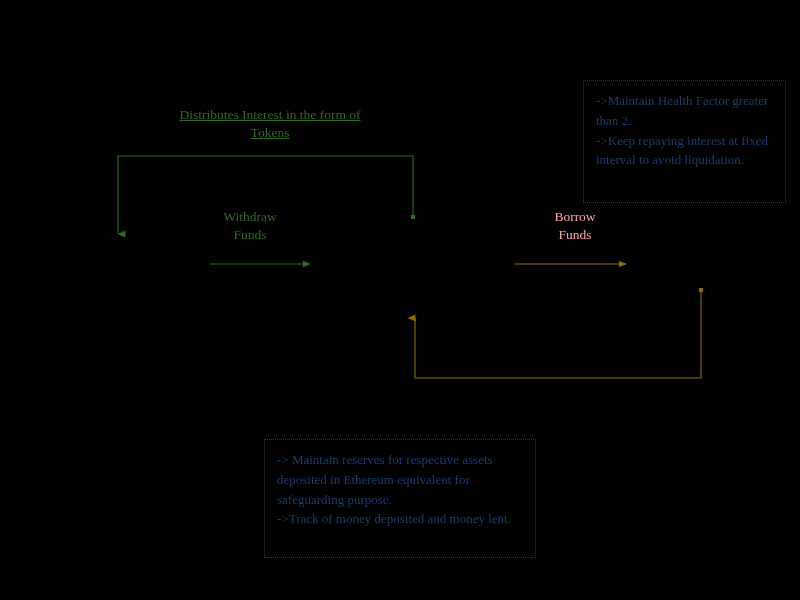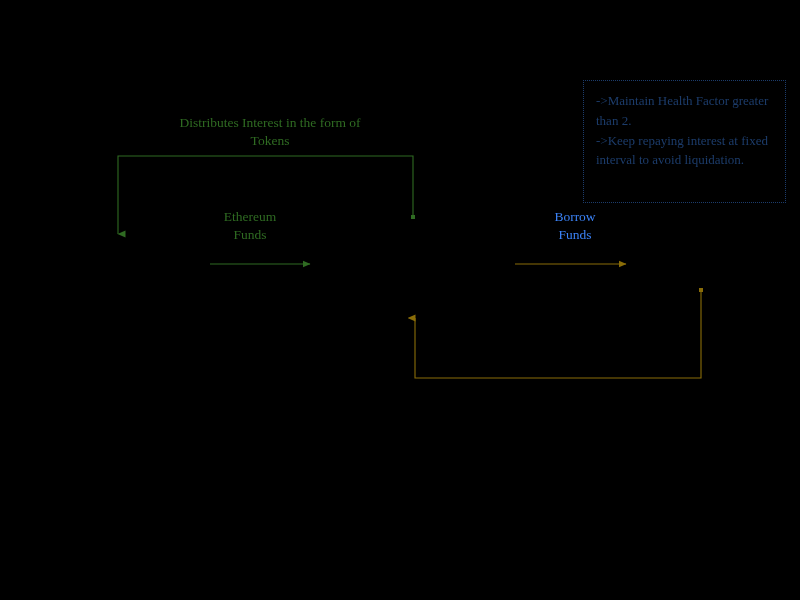--- a/index.html
+++ b/index.html
@@ -25,21 +25,21 @@
     pointer-events: none;
   }
   .flow-label {
     position: absolute;
     text-align: center;
     line-height: 1.35;
     white-space: pre-line;
     font-size: 13.5px;
   }
   .flow-label.green { color: #2f6b22; }
-  .flow-label.gold  { color: #3b82f6; }
+  .flow-label.gold  { color: #fca5a5; }
 
   .note-box {
     position: absolute;
     box-sizing: border-box;
     border: 1px dotted #1c3c6b;
     color: #1c3c6b;
     font-size: 13px;
     line-height: 1.52;
     padding: 10px 10px 8px 12px;
     white-space: pre-line;
@@ -71,28 +71,30 @@
     <rect x="411" y="215" width="4" height="4" fill="#2f6b22"></rect>
 
     <line x1="210" y1="264" x2="310" y2="264" stroke="#2f6b22" stroke-width="1.1" marker-end="url(#arrow-green-right)"></line>
 
     <line x1="515" y1="264" x2="626" y2="264" stroke="#8a6d08" stroke-width="1.1" marker-end="url(#arrow-gold-right)"></line>
 
     <path d="M701,291 L701,378 L415,378 L415,318" fill="none" stroke="#8a6d08" stroke-width="1.1" marker-end="url(#arrow-gold-up)"></path>
     <rect x="699" y="288" width="4" height="4" fill="#8a6d08"></rect>
   </svg>
 
-  <div class="flow-label green" style="left:150px; top:114px; width:240px;">Distributes Interest in the form of
+  <div class="flow-label green" style="left:150px; top:106px; width:240px;text-decoration:underline;">Distributes Interest in the form of
 Tokens</div>
 
-  <div class="flow-label green" style="left:190px; top:208px; width:120px;">Ethereum
+  <div class="flow-label green" style="left:190px; top:208px; width:120px;">Withdraw
 Funds</div>
 
   <div class="flow-label gold" style="left:515px; top:208px; width:120px;">Borrow
 Funds</div>
 
 
   <div class="note-box" style="left:583px; top:80px; width:203px; height:123px;">-&gt;Maintain Health Factor greater than 2.
 -&gt;Keep repaying interest at fixed interval to avoid liquidation.</div>
 
 
+  <div class="note-box" style="left:264px; top:439px; width:272px; height:119px;">-&gt; Maintain reserves for respective assets deposited in Ethereum equivalent for safeguarding purpose.
+-&gt;Track of money deposited and money lent.</div>
 
 </div>
 
 </body></html>

